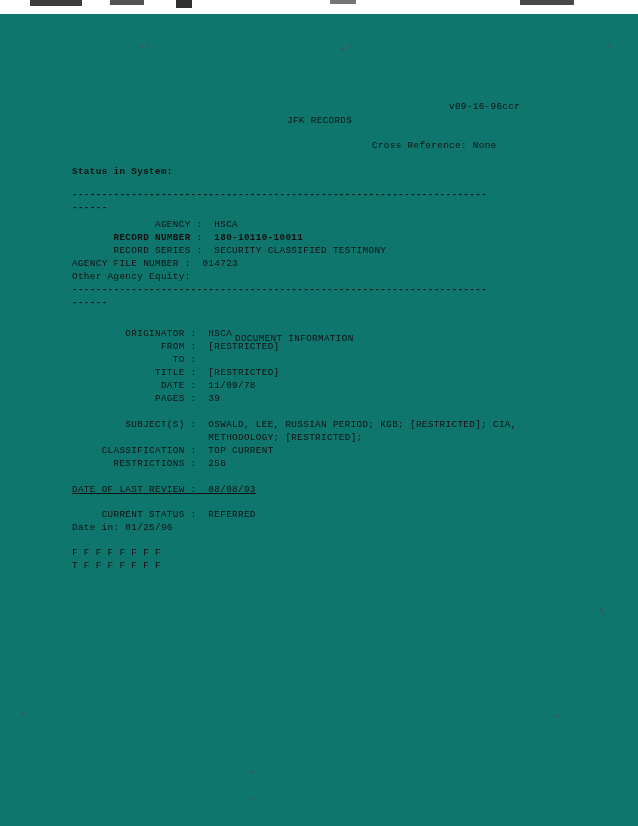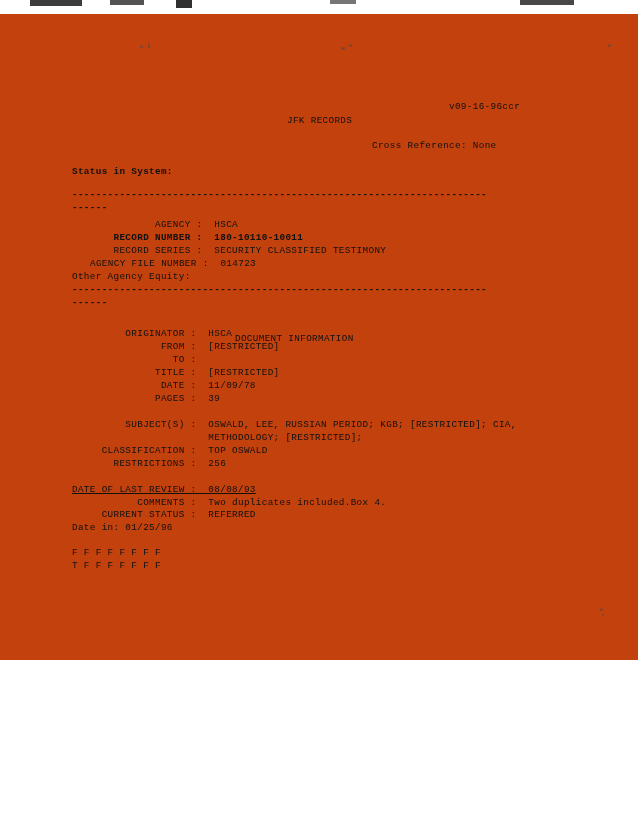--- a/index.html
+++ b/index.html
@@ -7,22 +7,22 @@
     padding: 0;
     background: #ffffff;
   }
   body {
     font-family: "Liberation Mono", "DejaVu Sans Mono", monospace;
     color: #111111;
   }
   .page {
     position: relative;
     width: 638px;
-    height: 660px;
-    background: #c2410c;
+    height: 826px;
+    background: #0f766e;
     overflow: hidden;
   }
   
   .scan-edge {
     position: absolute;
     top: 0;
     left: 0;
     width: 638px;
     height: 14px;
     background: #ffffff;
@@ -79,21 +79,21 @@
   .p-jfk       { left: 287px; top: 114px; }
   .p-xref      { left: 372px; top: 139px; }
   .p-status    { left: 72px;  top: 165px; }
 
   .p-rule1a    { left: 72px;  top: 188px; }
   .p-rule1b    { left: 72px;  top: 201px; }
 
   .p-agency     { left: 72px; top: 218px; }
   .p-recnum     { left: 72px; top: 231px; font-weight: bold; }
   .p-recseries  { left: 72px; top: 244px; }
-  .p-agencyfile { left: 72px; top: 257px; margin-left: 18px; }
+  .p-agencyfile { left: 72px; top: 257px; }
   .p-otherequity{ left: 72px; top: 270px; }
 
   .p-rule2a    { left: 72px;  top: 283px; }
   .p-rule2b    { left: 72px;  top: 296px; }
 
   .p-docinfo   { left: 235px; top: 304px; margin-top: 28px; }
 
   .p-originator { left: 72px; top: 327px; }
   .p-from       { left: 72px; top: 340px; text-align: right; }
   .p-to         { left: 72px; top: 353px; }
@@ -159,24 +159,23 @@
     <div class="line p-docinfo">DOCUMENT INFORMATION</div>
 
     <div class="line p-originator">         ORIGINATOR :  HSCA</div>
     <div class="line p-from">               FROM :  [RESTRICTED]</div>
     <div class="line p-to">                 TO :</div>
     <div class="line p-title">              TITLE :  [RESTRICTED]</div>
     <div class="line p-date">               DATE :  11/09/78</div>
     <div class="line p-pages">              PAGES :  39</div>
     <div class="line p-subject1">         SUBJECT(S) :  OSWALD, LEE, RUSSIAN PERIOD; KGB; [RESTRICTED]; CIA,</div>
     <div class="line p-subject2">                       METHODOLOGY; [RESTRICTED];</div>
-    <div class="line p-class">     CLASSIFICATION :  TOP OSWALD</div>
+    <div class="line p-class">     CLASSIFICATION :  TOP CURRENT</div>
     <div class="line p-restrict">       RESTRICTIONS :  256</div>
     <div class="line p-curstatus">     CURRENT STATUS :  REFERRED</div>
     <div class="line p-lastreview">DATE OF LAST REVIEW :  08/08/93</div>
-    <div class="line p-comments">           COMMENTS :  Two duplicates included.Box 4.</div>
 
     <div class="line p-datein">Date in: 01/25/96</div>
     <div class="line p-flags1">F F F F F F F F</div>
     <div class="line p-flags2">T F F F F F F F</div>
 
   </div>
 </div>
 
 </body></html>

